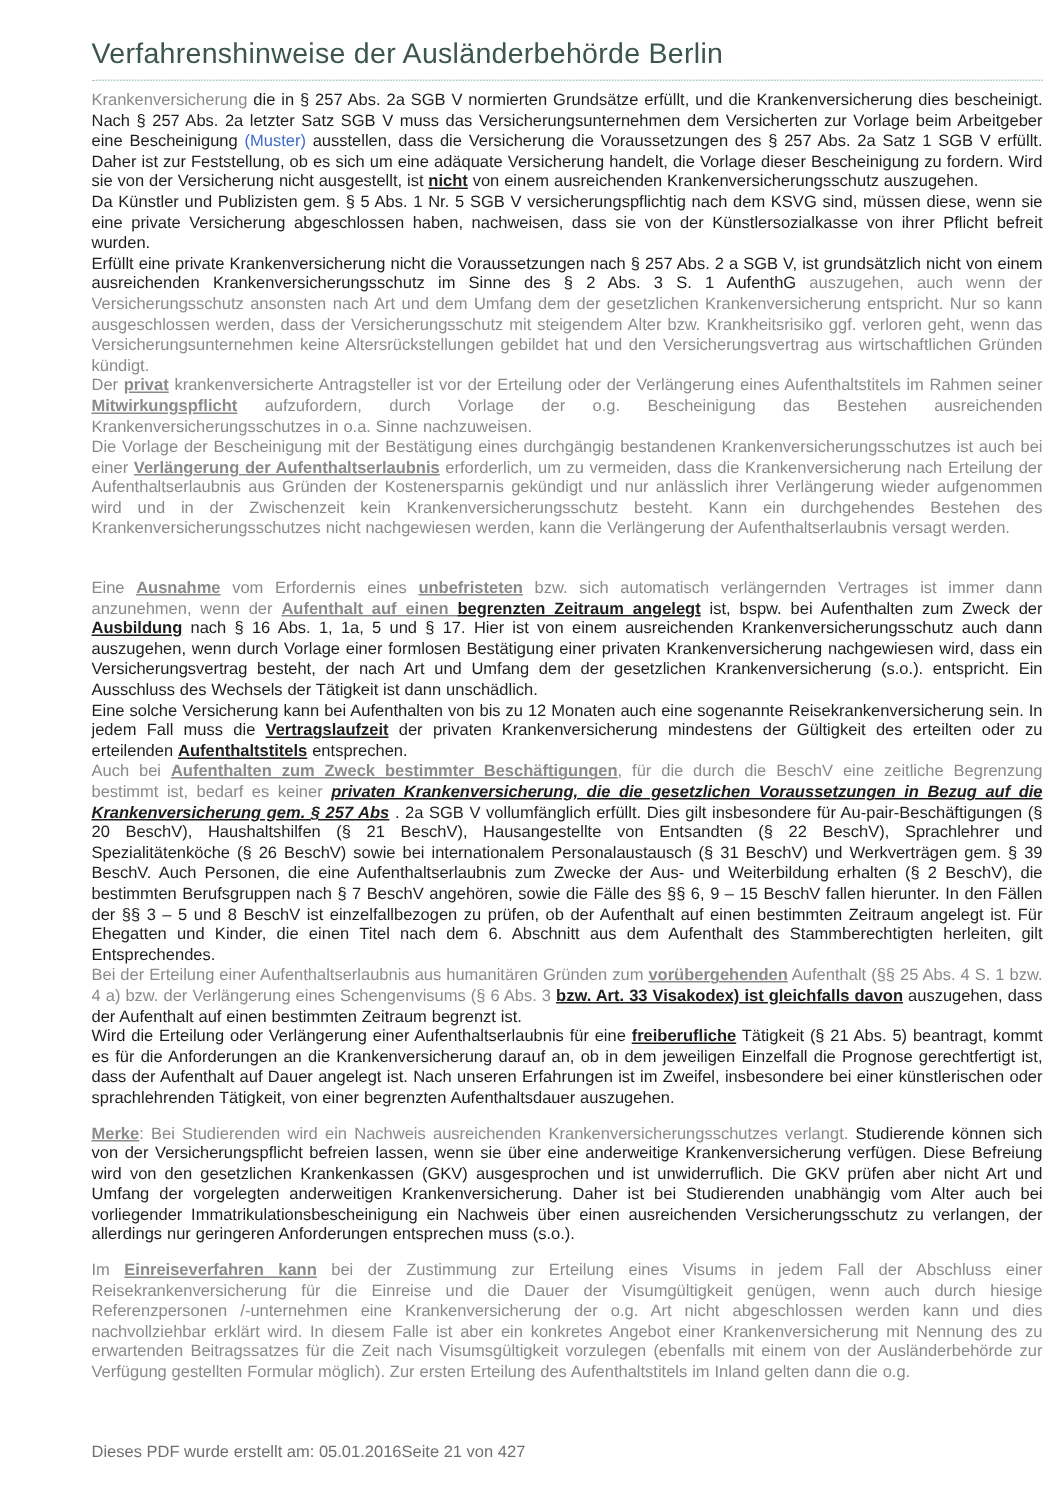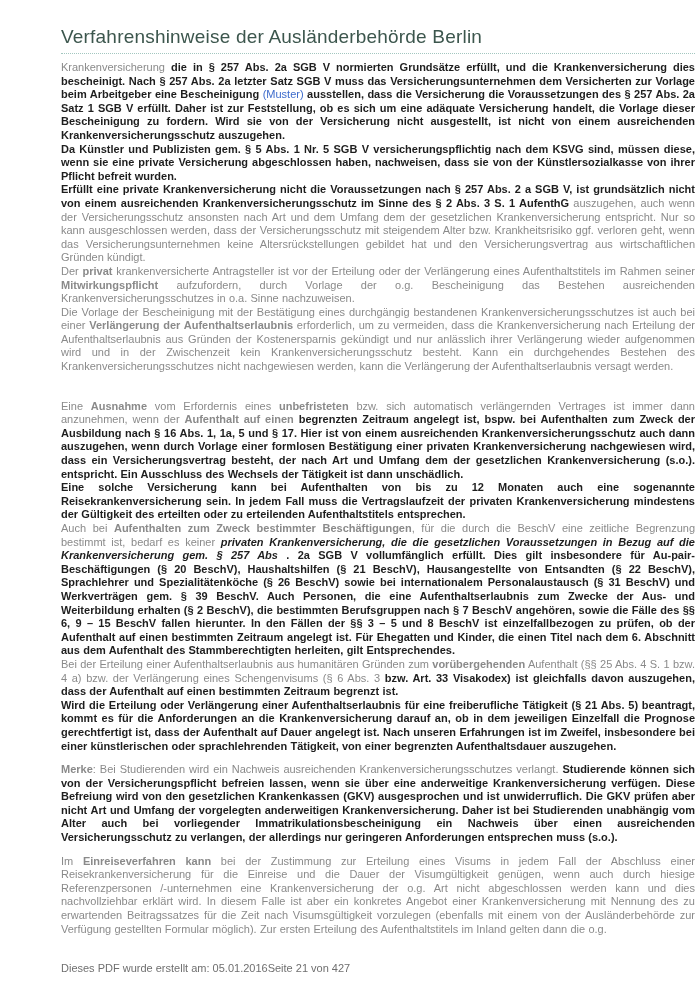--- a/index.html
+++ b/index.html
@@ -18,24 +18,24 @@
     margin:10px 0 0 0;letter-spacing:0.2px;line-height:22px;
   }
   .divider{border-bottom:1px dotted var(--divider);margin-top:5px;height:0;}
   .doc-body{
     margin-top:7px;font-size:11px;line-height:13.6px;
     text-align:justify;color:var(--ink);word-spacing:0.2px;
   }
   .para{margin:0;}
   .gap-1{margin-top:10px;}
   .gap-2{margin-top:26px;}
-  .ink{color:var(--ink);font-weight:bold;}
+  .ink{color:var(--ink);}
   .muted{color:var(--muted);}
   a.link{color:var(--link);text-decoration:none;cursor:pointer;}
-  .b{font-weight:bold;}
+  .b{font-weight:bold;text-decoration:underline;}
   .i{font-style:italic;}
   .footer{
     position:absolute;left:33px;right:33px;bottom:16px;
     display:flex;justify-content:flex-start;
     font-size:11px;color:var(--footer);
   }
 </style>
 </head>
 <body>
 

